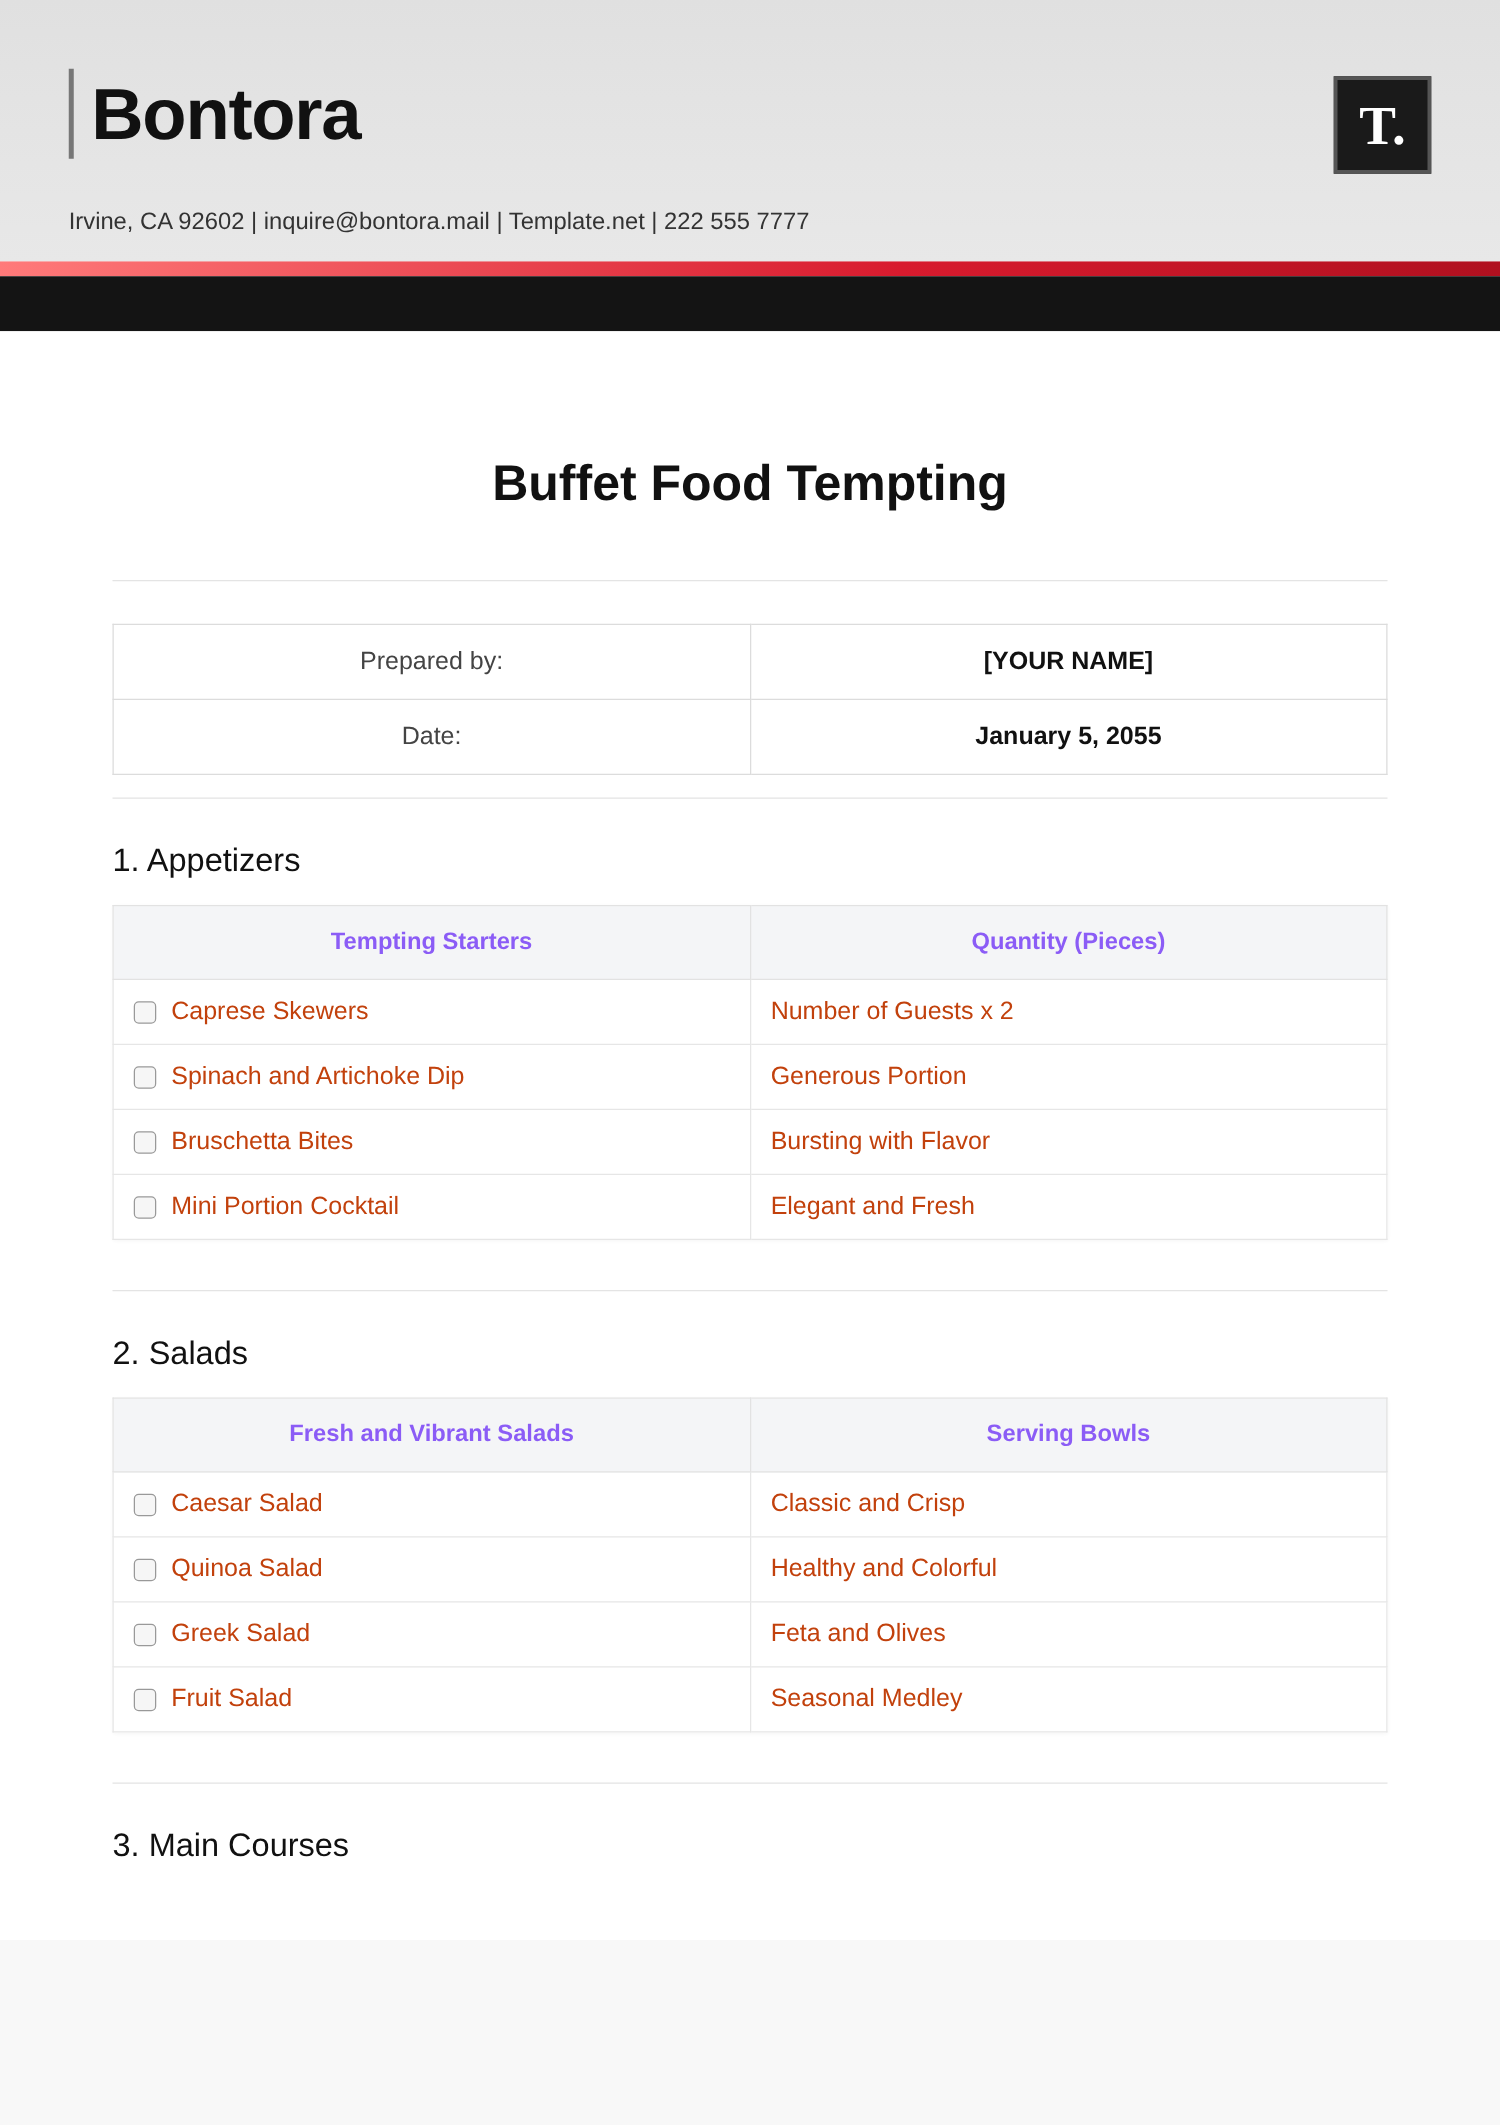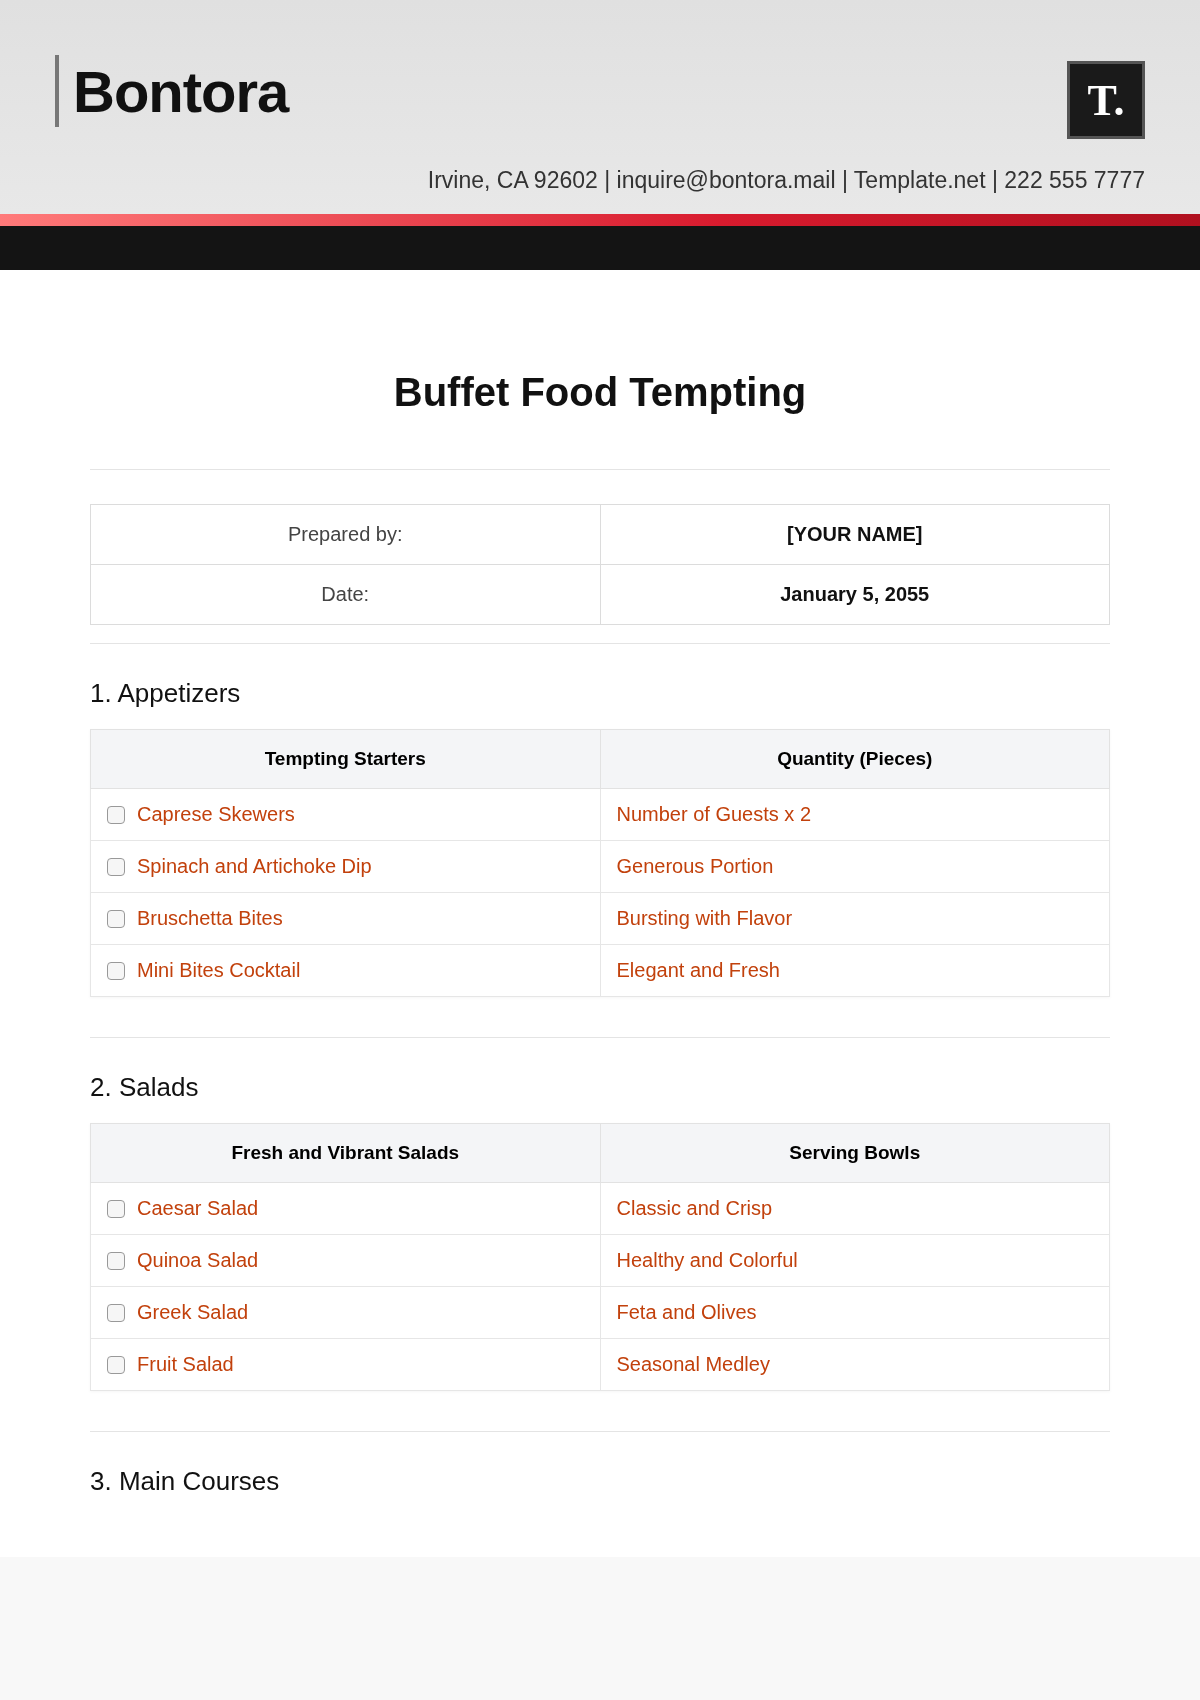--- a/index.html
+++ b/index.html
@@ -46,23 +46,22 @@
     align-items: center;
     justify-content: center;
     color: #fff;
     font-size: 44px;
     font-weight: 900;
     font-family: Georgia, 'Times New Roman', serif;
     margin-top: 6px;
   }
   .contact-line {
     margin-top: 28px;
-    font-size: 23px;
+    font-size: 19px;
     color: #333;
-    text-align: right;
   }
   .accent-bar {
     height: 12px;
     background: linear-gradient(to right, #ff7a7a 0%, #d81b2e 60%, #b0101f 100%);
   }
   .dark-bar {
     height: 44px;
     background: #141414;
   }
   .page {
@@ -101,21 +100,21 @@
     color: #111;
     margin: 24px 0 20px 0;
   }
   .check-table {
     width: 100%;
     border-collapse: collapse;
     box-shadow: 0 1px 3px rgba(0,0,0,0.04);
   }
   .check-table th {
     background: #f4f5f7;
-    color: #000000;
+    color: #8b5cf6;
     font-weight: 700;
     font-size: 19px;
     padding: 18px 14px;
     text-align: center;
     border: 1px solid #e2e2e2;
     width: 50%;
   }
   .check-table td {
     border: 1px solid #e6e6e6;
     padding: 14px 16px;
@@ -204,21 +203,21 @@
               <span class="chk"></span>
               <span>Bruschetta Bites</span>
             </div>
           </td>
         <td>Bursting with Flavor</td>
       </tr>
       <tr>
         <td>
             <div class="item-cell">
               <span class="chk"></span>
-              <span>Mini Bites Cocktail</span>
+              <span>Mini Portion Cocktail</span>
             </div>
           </td>
         <td>Elegant and Fresh</td>
       </tr>
     </tbody>
   </table>
 
   <div class="hr" style="margin-top:40px;"></div>
 
   <h2 class="section-title">2. Salads</h2>

